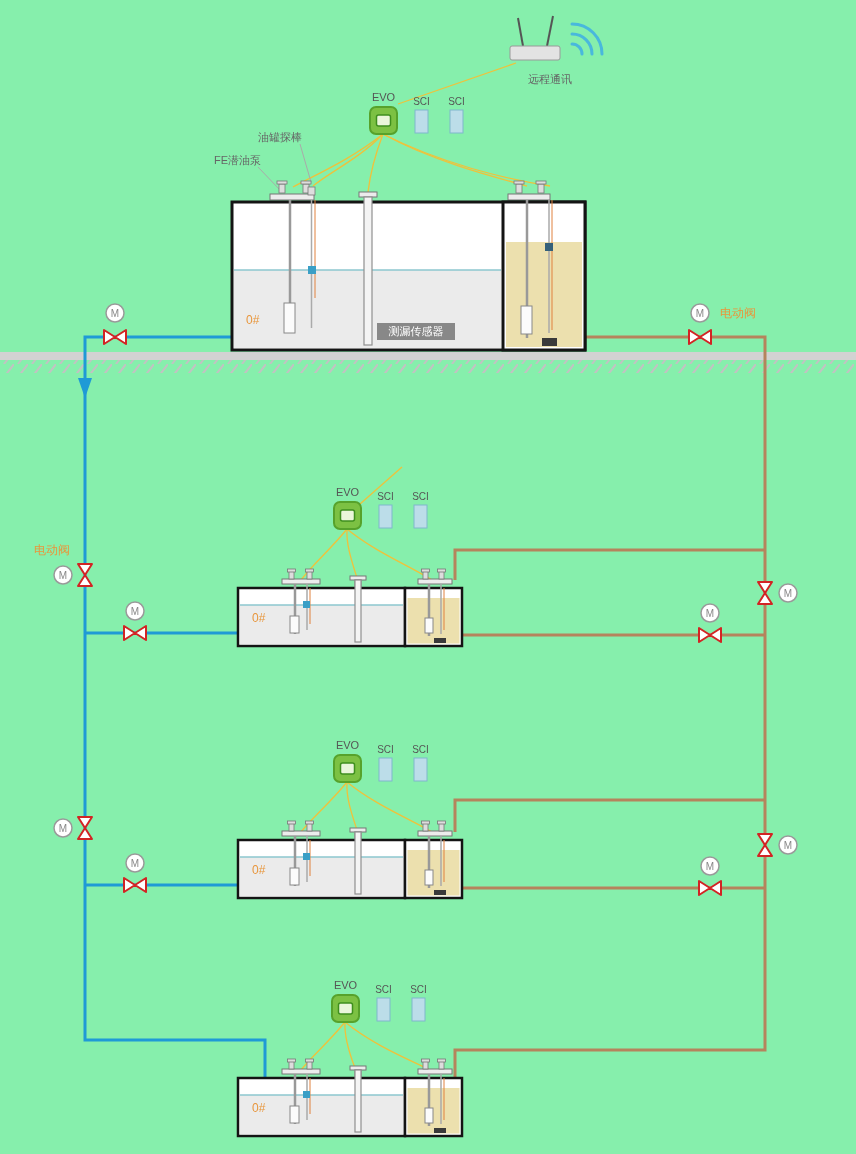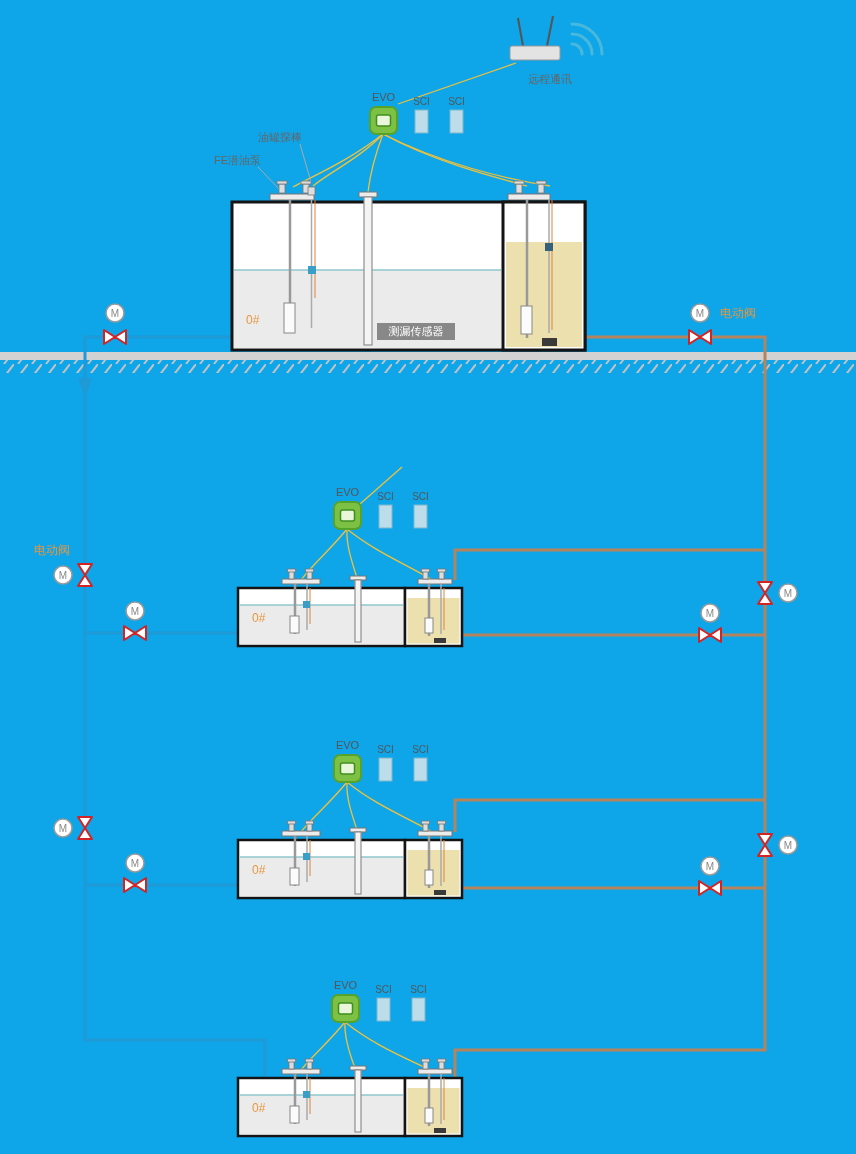--- a/index.html
+++ b/index.html
@@ -1,16 +1,16 @@
 <!DOCTYPE html>
 <html><head>
 <meta charset="utf-8">
 <style>
   html,body{margin:0;padding:0;background:#fff;}
-  #stage{width:856px;height:1154px;position:relative;background:#0ea5e9;overflow:hidden;}
+  #stage{width:856px;height:1154px;position:relative;background:#86efac;overflow:hidden;}
   svg{display:block;}
   text{font-family:"Liberation Sans", sans-serif;}
   .label-cn{font-size:11px;fill:#666;}
   .label-orange{font-size:12px;fill:#e8963c;}
   .m-label{font-size:10px;fill:#888;text-anchor:middle;}
   .evo-label{font-size:11px;fill:#555;text-anchor:middle;}
   .sci-label{font-size:10px;fill:#555;text-anchor:middle;}
   .grade-label{font-size:12px;fill:#e8963c;}
   .leak-label{font-size:11px;fill:#fff;text-anchor:middle;}
   .tank-wall{fill:#fff;stroke:#141414;stroke-width:2.5;}

